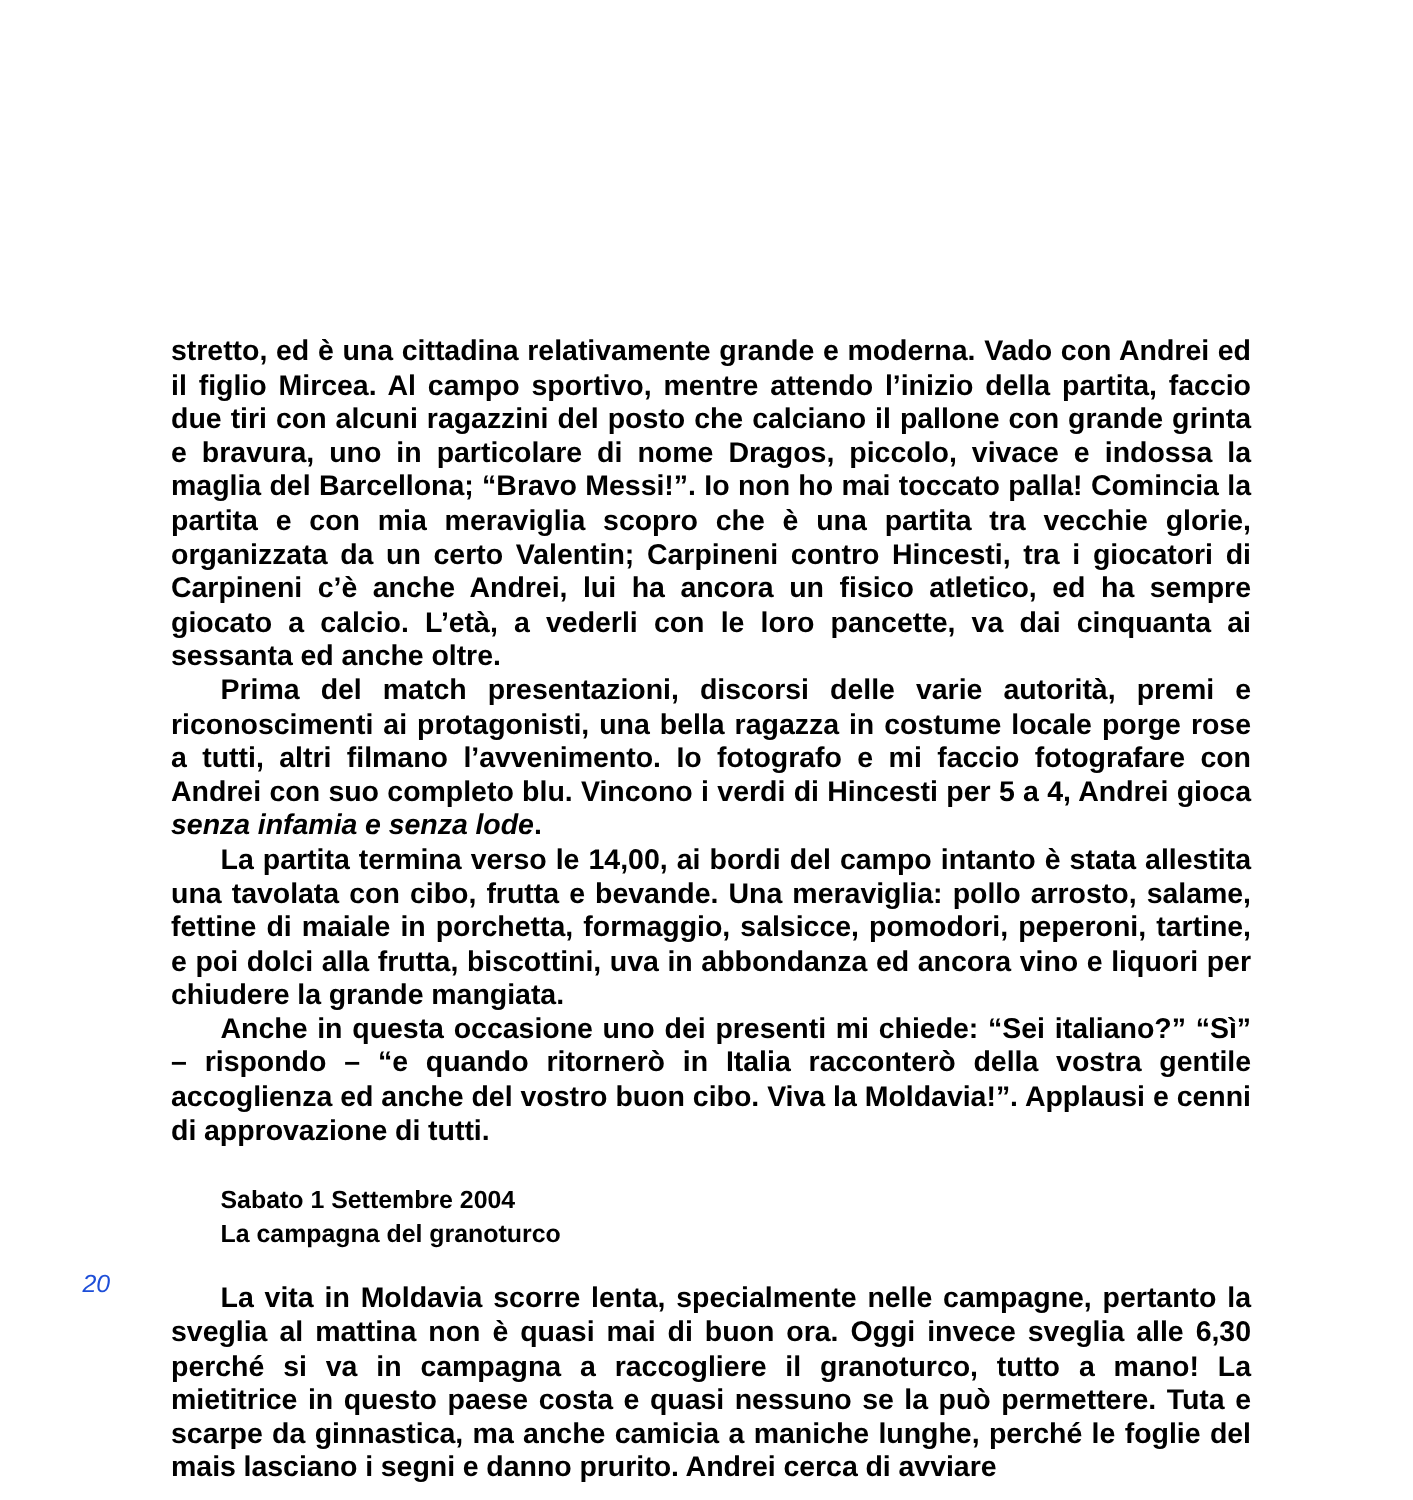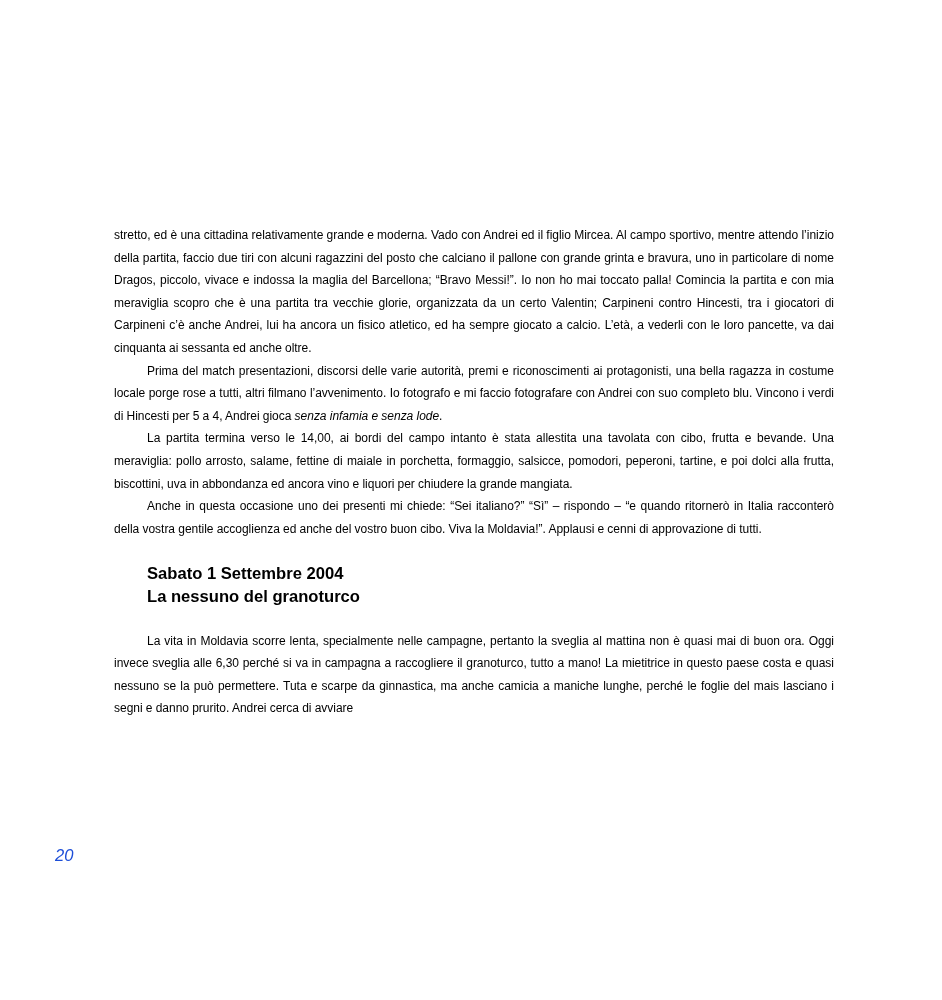--- a/index.html
+++ b/index.html
@@ -32,25 +32,26 @@
     position: absolute;
     left: 114px;
     top: 224px;
     width: 720px;
   }
 
   .para {
     margin: 0;
     text-align: justify;
     text-justify: inter-word;
-    font-size: 12px;
+    font-size: 19px;
     line-height: 22.6px;
     letter-spacing: -0.02px;
     word-spacing: -0.1px;
     hyphens: none;
+    font-weight: bold;
   }
 
   .para.indent {
     text-indent: 33px;
   }
 
   .para em,
   .italic {
     font-style: italic;
   }
@@ -94,21 +95,21 @@
     <p class="para">stretto, ed è una cittadina relativamente grande e moderna. Vado con Andrei ed il figlio Mircea. Al campo sportivo, mentre attendo l’inizio della partita, faccio due tiri con alcuni ragazzini del posto che calciano il pallone con grande grinta e bravura, uno in particolare di nome Dragos, piccolo, vivace e indossa la maglia del Barcellona; “Bravo Messi!”. Io non ho mai toccato palla! Comincia la partita e con mia meraviglia scopro che è una partita tra vecchie glorie, organizzata da un certo Valentin; Carpineni contro Hincesti, tra i giocatori di Carpineni c’è anche Andrei, lui ha ancora un fisico atletico, ed ha sempre giocato a calcio. L’età, a vederli con le loro pancette, va dai cinquanta ai sessanta ed anche oltre.</p>
 
     <p class="para indent"><span>Prima del match presentazioni, discorsi delle varie autorità, premi e riconoscimenti ai protagonisti, una bella ragazza in costume locale porge rose a tutti, altri filmano l’avvenimento. Io fotografo e mi faccio fotografare con Andrei con suo completo blu. Vincono i verdi di Hincesti per 5 a 4, Andrei gioca </span><em class="italic">senza infamia e senza lode</em><span>.</span></p>
 
     <p class="para indent">La partita termina verso le 14,00, ai bordi del campo intanto è stata allestita una tavolata con cibo, frutta e bevande. Una meraviglia: pollo arrosto, salame, fettine di maiale in porchetta, formaggio, salsicce, pomodori, peperoni, tartine, e poi dolci alla frutta, biscottini, uva in abbondanza ed ancora vino e liquori per chiudere la grande mangiata.</p>
 
     <p class="para indent">Anche in questa occasione  uno dei presenti mi chiede: “Sei italiano?” “Sì” – rispondo – “e quando ritornerò in Italia racconterò della vostra gentile accoglienza ed anche del vostro buon cibo. Viva la Moldavia!”. Applausi e cenni di approvazione di tutti.</p>
 
     <div class="heading-block">
       <span class="heading-line">Sabato 1 Settembre 2004</span>
-      <span class="heading-line">La nessuno del granoturco</span>
+      <span class="heading-line">La campagna del granoturco</span>
     </div>
 
     <p class="para indent">La vita in Moldavia scorre lenta, specialmente nelle campagne, pertanto la sveglia al mattina non è quasi mai di buon ora. Oggi invece sveglia alle 6,30 perché si va in campagna a raccogliere il granoturco, tutto a mano! La mietitrice in questo paese costa e quasi nessuno se la può permettere. Tuta e scarpe da ginnastica, ma anche camicia a maniche lunghe, perché le foglie del mais lasciano i segni e danno prurito. Andrei cerca di avviare</p>
 
   </div>
 
   <div class="folio">20</div>
 
 </div>
 

